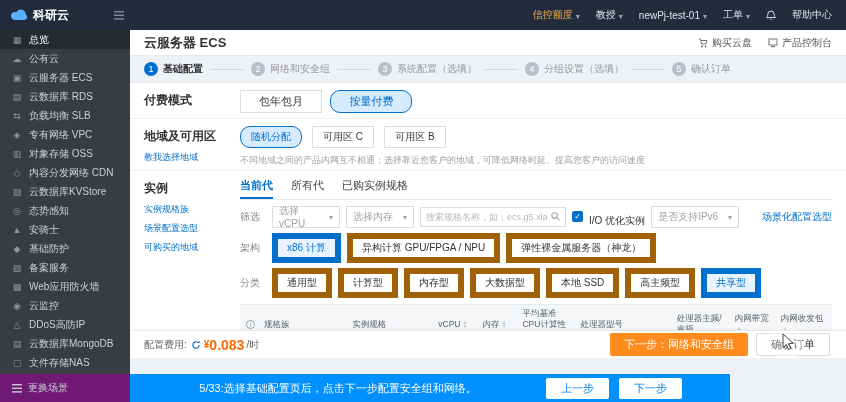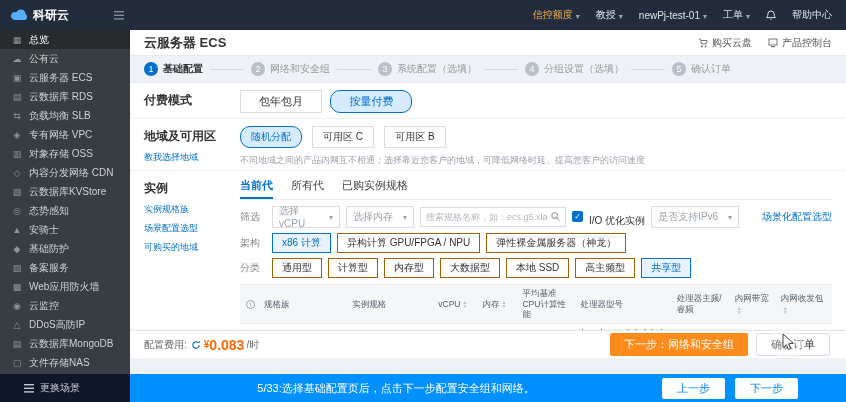--- a/index.html
+++ b/index.html
@@ -14,24 +14,24 @@
   .topbar-right { margin-left:auto; display:flex; gap:16px; align-items:center; font-size:10px; padding-right:14px; }
   .tb-item { display:flex; align-items:center; gap:3px; cursor:pointer; color:#dde2e9; white-space:nowrap; }
   .tb-item.accent { color:#f5b04c; }
   .caret::before { content:"▾"; font-size:8px; color:#9aa3b1; }
 
   
   .sidebar { position:absolute; left:0; top:30px; width:130px; height:344px; background:#373d41; overflow:hidden; }
   .side-item { height:19px; display:flex; align-items:center; gap:7px; padding-left:12px; font-size:10px; color:#ccd0d3; cursor:pointer; white-space:nowrap; }
   .side-item.active { background:#272b2e; color:#fff; }
   .side-icon { font-size:9px; color:#8e959b; width:10px; text-align:center; flex-shrink:0; }
-  .sidebar-footer { position:absolute; left:0; top:374px; width:130px; height:28px; background:#0f172a; color:#c7cbd0; display:flex; align-items:center; gap:6px; padding-left:24px; font-size:10px; cursor:pointer; z-index:6; }
+  .sidebar-footer { position:absolute; left:0; top:374px; width:130px; height:28px; background:#701a75; color:#c7cbd0; display:flex; align-items:center; gap:6px; padding-left:12px; font-size:10px; cursor:pointer; z-index:6; }
 
   
-  .tutorialbar { position:absolute; left:130px; top:374px; width:716px; height:28px; background:#0090ff; display:flex; align-items:center; color:#fff; font-size:11px; z-index:6; }
+  .tutorialbar { position:absolute; left:130px; top:374px; width:600px; height:28px; background:#0090ff; display:flex; align-items:center; color:#fff; font-size:11px; z-index:6; }
   .tutorial-text { flex:1; text-align:center; }
   .t-btn { background:#fff; color:#0084f0; font-size:11px; padding:3px 15px; border:none; border-radius:2px; margin-right:10px; cursor:pointer; }
   .t-btn:last-child { margin-right:48px; }
 
   
   .main { position:absolute; left:130px; top:30px; width:716px; height:344px; display:flex; flex-direction:column; }
   .content-header { height:26px; background:#fff; border-bottom:1px solid #e6e9ed; display:flex; align-items:center; padding:0 14px; flex-shrink:0; }
   .page-title { font-size:13px; font-weight:bold; color:#333; }
   .header-actions { margin-left:auto; display:flex; gap:16px; font-size:10px; color:#555; }
   .header-action { display:flex; align-items:center; gap:4px; cursor:pointer; }
@@ -68,21 +68,21 @@
   .row-label { font-size:10px; color:#888; width:26px; flex-shrink:0; }
   .w68 { width:68px; } .w88 { width:88px; }
   .search-box { width:146px; height:20px; border:1px solid #d9dde2; display:flex; align-items:center; padding:0 5px; gap:4px; background:#fff; }
   .search-input { border:none; outline:none; flex:1; font-size:9px; color:#333; background:transparent; min-width:0; }
   .search-input::placeholder { color:#b4bac1; }
   .checkbox { width:11px; height:11px; background:#0070cc; border-radius:2px; color:#fff; font-size:8px; line-height:11px; text-align:center; cursor:pointer; flex-shrink:0; }
   .checkbox::before { content:"✓"; }
   .check-label { font-size:10px; color:#333; white-space:nowrap;margin-top:9px; }
   .scene-link { margin-left:auto; font-size:10px; color:#0070cc; cursor:pointer; white-space:nowrap; }
 
-  .pill { font-size:10px; padding:2px 9px; border:1px solid #a16207; background:#fff; color:#333; cursor:pointer; white-space:nowrap; }
+  .pill { font-size:10px; padding:2px 9px; border:6px solid #a16207; background:#fff; color:#333; cursor:pointer; white-space:nowrap; }
   .pill.selected { border-color:#0070cc; color:#0070cc; background:#e8f3ff; }
 
   .spec-table { width:100%; border-collapse:collapse; table-layout:fixed; margin-top:6px; }
   .spec-table th { background:#f4f6f8; font-size:8.5px; color:#57606a; font-weight:normal; text-align:left; padding:3px 4px; border-top:1px solid #e8ebee; border-bottom:1px solid #e8ebee; line-height:1.25; vertical-align:middle; }
   .spec-table td { font-size:9px; color:#333; padding:4px; border-bottom:1px solid #eef1f4; vertical-align:middle; }
   .info-i { display:inline-block; width:9px; height:9px; border:1px solid #9aa2ab; border-radius:50%; color:#9aa2ab; font-size:7px; line-height:8px; text-align:center; vertical-align:middle; margin-left:2px; }
   .info-i::before { content:"i"; }
   .sort { display:inline-flex; flex-direction:column; vertical-align:middle; margin-left:2px; color:#bcc2c9; cursor:pointer; }
   .sort i { font-style:normal; font-size:5px; line-height:4px; }
   .sort .up::before { content:"▲"; }

